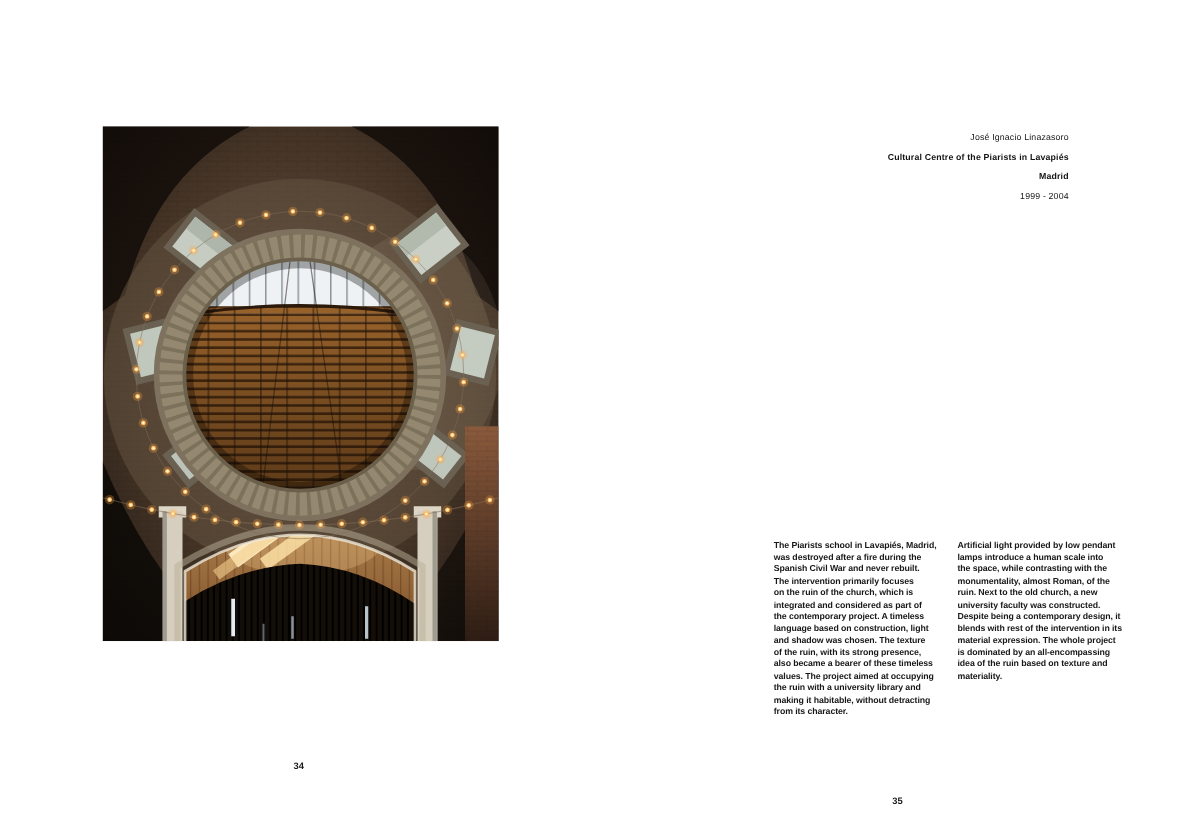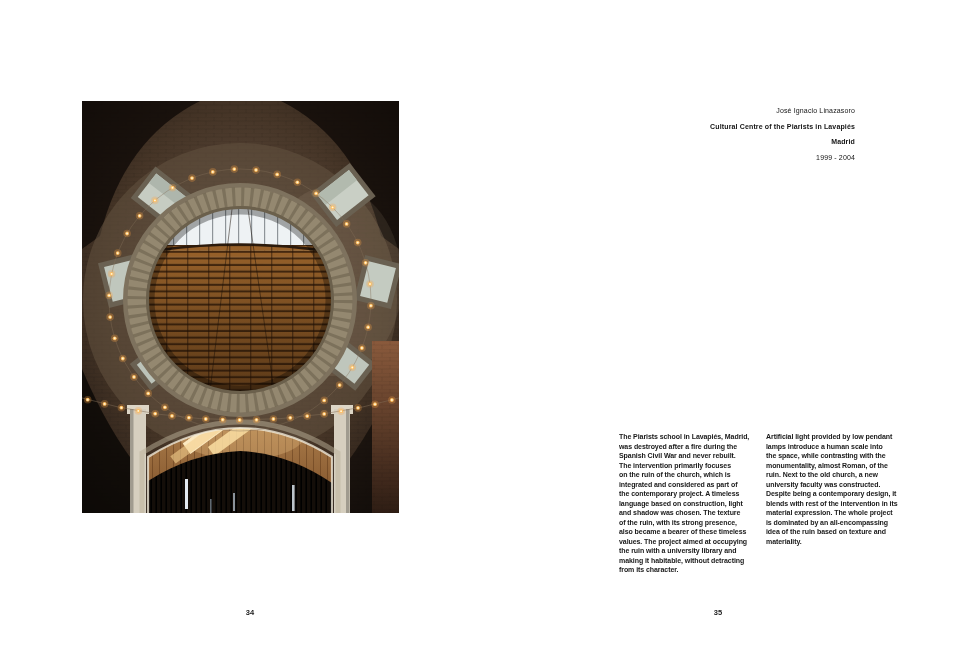--- a/index.html
+++ b/index.html
@@ -26,22 +26,22 @@
     position:absolute;top:432px;width:146px;
     font-size:7px;line-height:9.5px;font-weight:700;
     letter-spacing:-0.01em;color:#181818;white-space:nowrap;
   }
   #col1{left:619px;}
   #col2{left:766px;}
   .pagenum{
     position:absolute;top:608px;transform:translateX(-50%);
     font-size:7.5px;font-weight:700;color:#1a1a1a;
   }
-  #pagenum-left{left:250px;}
-  #pagenum-right{left:718px;}
+  #pagenum-left{left:239px;}
+  #pagenum-right{left:718px;margin-top:28px;}
 </style>
 </head>
 <body>
 
 <div class="spread">
 
   <div class="photo" title="View looking up into the ruined brick dome: a circular stone cornice ring frames a modern timber-slat roof with a bright skylight band, drum windows around the ring, strings of warm festoon lamps, and below a sunlit timber apse vault above a dark slatted screen.">
     <svg viewBox="0 0 317 412" width="317" height="412">
       <defs>
         <radialGradient id="gBg" cx="50%" cy="46%" r="78%">

